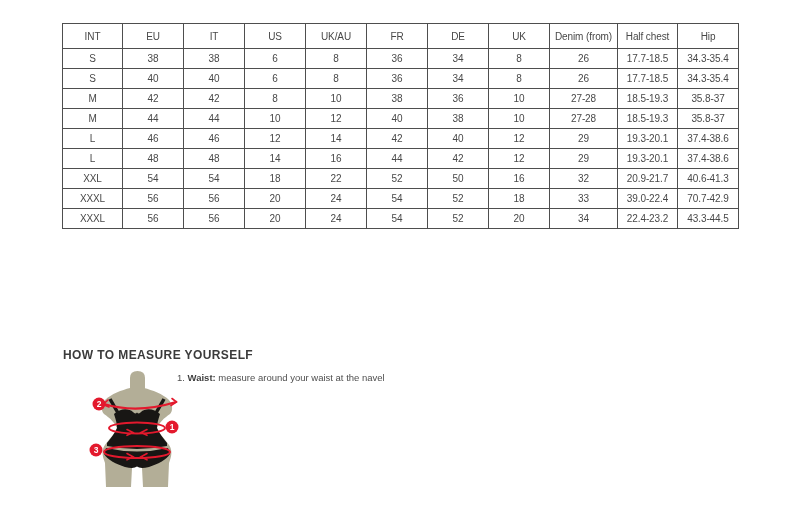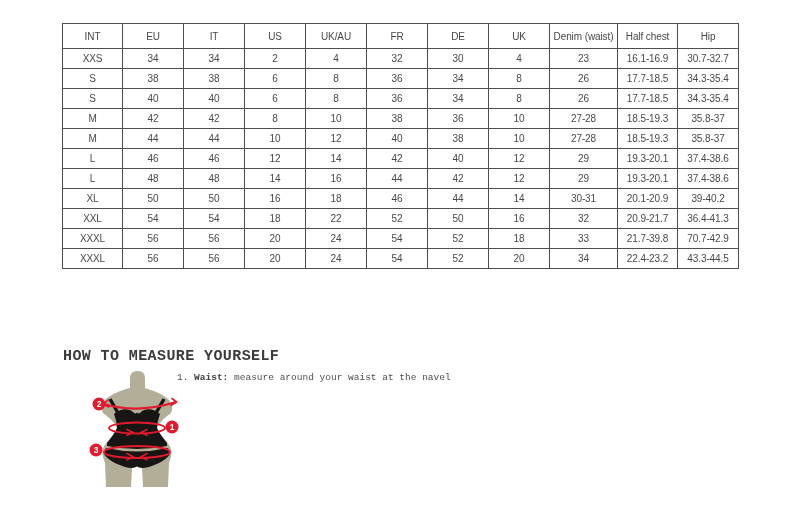--- a/index.html
+++ b/index.html
@@ -30,28 +30,27 @@
     white-space: nowrap;
     overflow: hidden;
     font-weight: normal;
   }
   table.size-chart th { height: 25px; margin-left: 40px; }
   table.size-chart td { height: 20px; }
 
   
   .measure-title {
     position: absolute; left: 63px; top: 348px;
-    font-size: 15px; font-weight: bold;
+    font-size: 12px; font-weight: bold;
     letter-spacing: 0.4px;
     color: #3b3b3b;
-    font-family: Liberation Mono, monospace;
   }
   .measure-steps {
     position: absolute; left: 177px; top: 373px;
-    font-size: 9.5px; color: #4f4f4f; font-family: Liberation Mono, monospace;
+    font-size: 9.5px; color: #4f4f4f;
   }
   .measure-steps .step { margin-bottom: 5.5px; line-height: 10px; }
   .measure-steps .step b { color: #3f3f3f; }
 
   .figure-wrap { position: absolute; left: 84px; top: 367px; width: 112px; height: 126px; }
   .figure-wrap svg { display: block; }
 </style>
 </head>
 <body>
 
@@ -73,39 +72,26 @@
       <thead>
         <tr>
           <th>INT</th>
           <th>EU</th>
           <th>IT</th>
           <th>US</th>
           <th>UK/AU</th>
           <th>FR</th>
           <th>DE</th>
           <th>UK</th>
-          <th>Denim (waist)</th>
+          <th>Denim (from)</th>
           <th>Half chest</th>
           <th>Hip</th>
         </tr>
       </thead>
       <tbody>
-        <tr>
-          <td>XXS</td>
-          <td>34</td>
-          <td>34</td>
-          <td>2</td>
-          <td>4</td>
-          <td>32</td>
-          <td>30</td>
-          <td>4</td>
-          <td>23</td>
-          <td>16.1-16.9</td>
-          <td>30.7-32.7</td>
-        </tr>
         <tr>
           <td>S</td>
           <td>38</td>
           <td>38</td>
           <td>6</td>
           <td>8</td>
           <td>36</td>
           <td>34</td>
           <td>8</td>
           <td>26</td>
@@ -169,58 +155,45 @@
           <td>48</td>
           <td>48</td>
           <td>14</td>
           <td>16</td>
           <td>44</td>
           <td>42</td>
           <td>12</td>
           <td>29</td>
           <td>19.3-20.1</td>
           <td>37.4-38.6</td>
-        </tr>
-        <tr>
-          <td>XL</td>
-          <td>50</td>
-          <td>50</td>
-          <td>16</td>
-          <td>18</td>
-          <td>46</td>
-          <td>44</td>
-          <td>14</td>
-          <td>30-31</td>
-          <td>20.1-20.9</td>
-          <td>39-40.2</td>
         </tr>
         <tr>
           <td>XXL</td>
           <td>54</td>
           <td>54</td>
           <td>18</td>
           <td>22</td>
           <td>52</td>
           <td>50</td>
           <td>16</td>
           <td>32</td>
           <td>20.9-21.7</td>
-          <td>36.4-41.3</td>
+          <td>40.6-41.3</td>
         </tr>
         <tr>
           <td>XXXL</td>
           <td>56</td>
           <td>56</td>
           <td>20</td>
           <td>24</td>
           <td>54</td>
           <td>52</td>
           <td>18</td>
           <td>33</td>
-          <td>21.7-39.8</td>
+          <td>39.0-22.4</td>
           <td>70.7-42.9</td>
         </tr>
         <tr>
           <td>XXXL</td>
           <td>56</td>
           <td>56</td>
           <td>20</td>
           <td>24</td>
           <td>54</td>
           <td>52</td>

